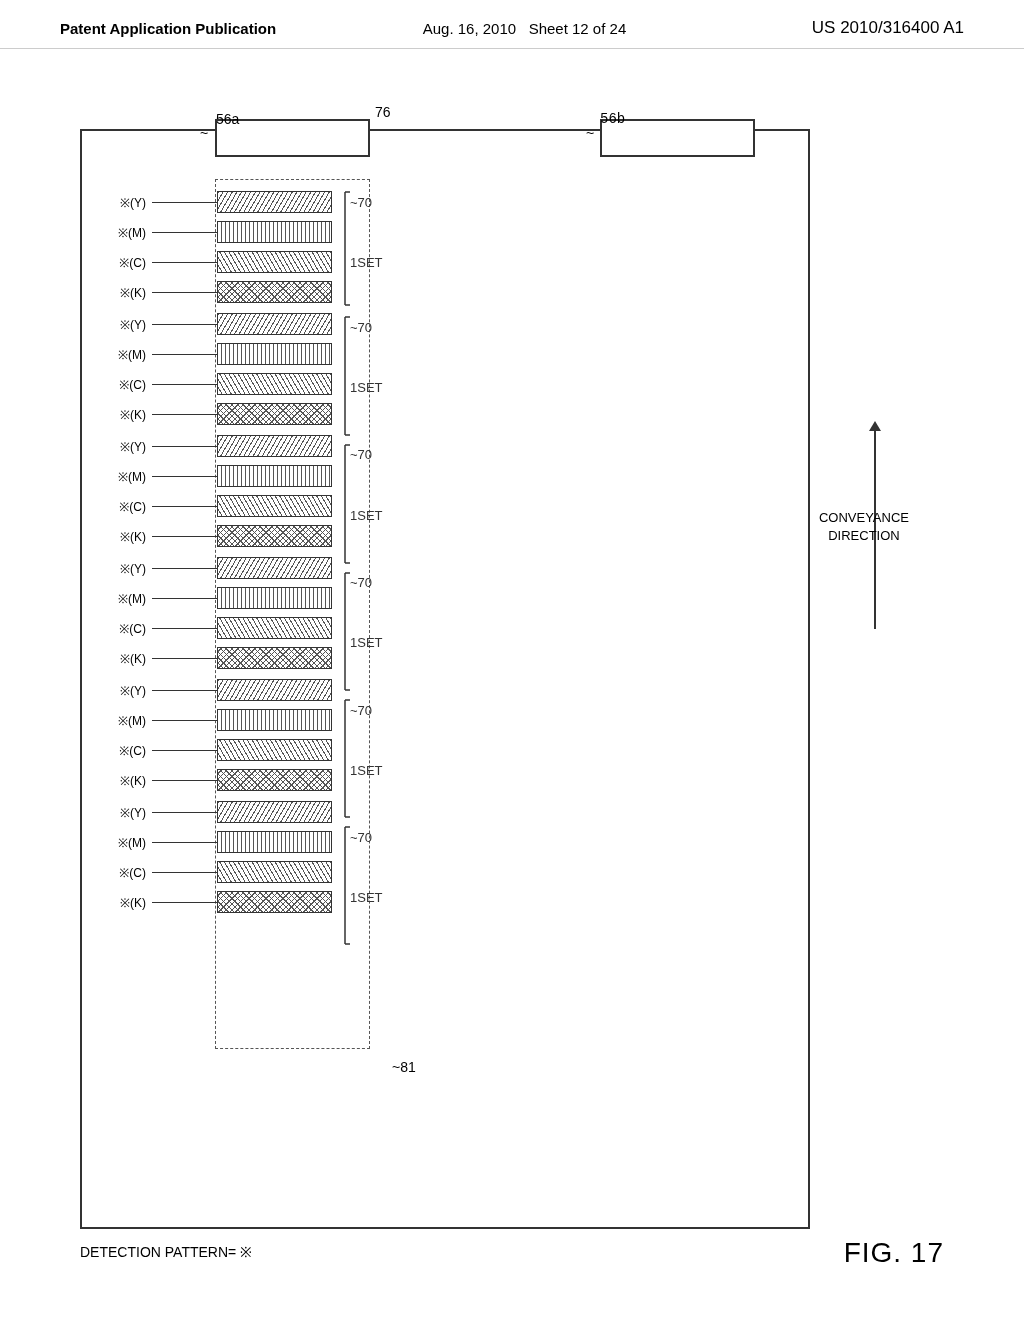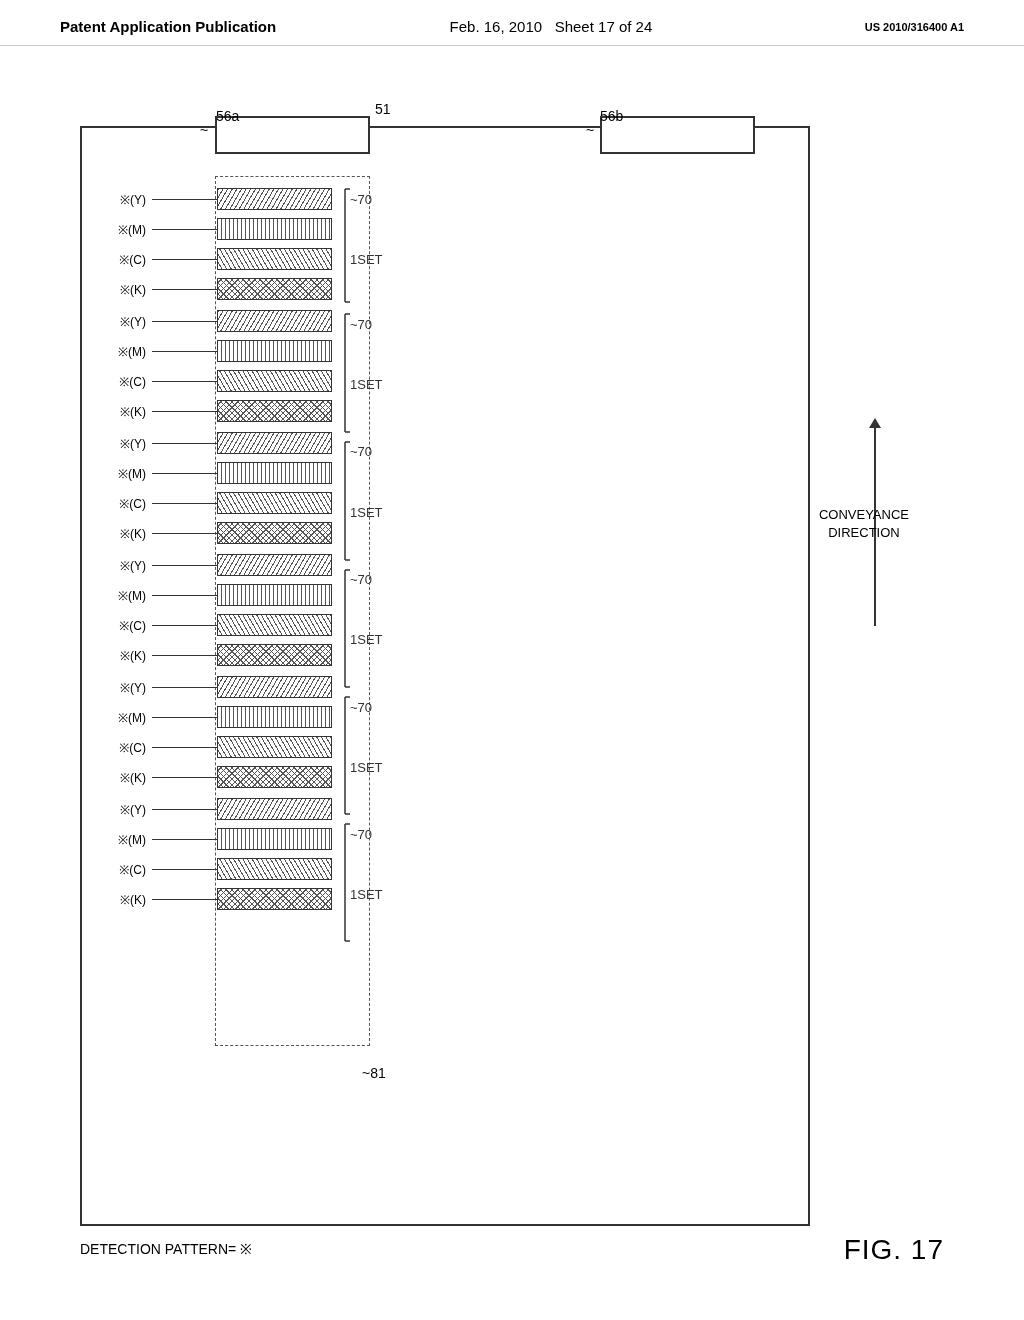--- a/index.html
+++ b/index.html
@@ -20,22 +20,22 @@
       border-bottom: 1px solid #ccc;
     }
     .header-left {
       font-size: 15px;
       font-weight: bold;
     }
     .header-center {
       font-size: 15px;
     }
     .header-right {
-      font-size: 11px;
-      font-weight: bold;
+      font-size: 17px;
+      font-weight: normal;
       margin-left: 39px;
     }
 
     .main-content {
       position: relative;
       width: 100%;
       height: calc(100% - 70px);
     }
 
     
@@ -218,39 +218,39 @@
       font-size: 14px;
       margin-top: 37px;
     }
   </style>
 </head>
 <body>
 
 <div class="header">
   <span class="header-left">Patent Application Publication</span>
   <span class="header-center">
-    <span>Feb. 16, 2010</span>&nbsp;&nbsp;
-    <span>Sheet 17 of 24</span>
+    <span>Aug. 16, 2010</span>&nbsp;&nbsp;
+    <span>Sheet 12 of 24</span>
   </span>
   <span class="header-right">US 2010/316400 A1</span>
 </div>
 
 <div class="main-content">
 
   <div class="outer-rect"></div>
 
-  <div class="label-51">51</div>
+  <div class="label-51">76</div>
 
   <div class="box-56a"></div>
   <div style="position:absolute; left:200px; top:76px; font-size:14px;">~</div>
   <div style="position:absolute; left:216px; top:62px; font-size:14px;">56a</div>
 
   <div class="box-56b"></div>
   <div style="position:absolute; left:586px; top:76px; font-size:14px;">~</div>
-  <div style="position:absolute; left:600px; top:62px; font-size:14px;">56b</div>
+  <div style="position:absolute; left:600px; top:62px; font-size:14px;font-family:Liberation Mono, monospace;">56b</div>
 
   <div class="inner-dashed"></div>
 
   <div style="position:absolute; left:82px; top:138px;">
 
     <div style="margin-bottom:2px;">
       <div class="pattern-row">
         <span class="row-label">※(Y)</span>
         <div class="row-line"></div>
         <div class="pattern-box pattern-y"></div>
@@ -421,21 +421,21 @@
     <line x1="15" y1="630" x2="20" y2="630" stroke="#333" stroke-width="1.5"></line>
     <text x="20" y="588" font-size="13" fill="#333">1SET</text>
 
     <text x="20" y="655" font-size="13" fill="#333">~70</text>
     <line x1="15" y1="640" x2="15" y2="757" stroke="#333" stroke-width="1.5"></line>
     <line x1="15" y1="640" x2="20" y2="640" stroke="#333" stroke-width="1.5"></line>
     <line x1="15" y1="757" x2="20" y2="757" stroke="#333" stroke-width="1.5"></line>
     <text x="20" y="715" font-size="13" fill="#333">1SET</text>
   </svg>
 
-  <div style="position:absolute; left:362px; top:1010px; font-size:14px;margin-top:9px;">~81</div>
+  <div style="position:absolute; left:392px; top:1010px; font-size:14px;">~81</div>
 
   <div class="conveyance-arrow"></div>
   <div class="conveyance-label">
     <span style="white-space:pre-line;">CONVEYANCE
 DIRECTION</span>
   </div>
 
   <div class="detection-label">DETECTION PATTERN= ※</div>
 
   <div class="fig-caption">FIG.  17</div>

